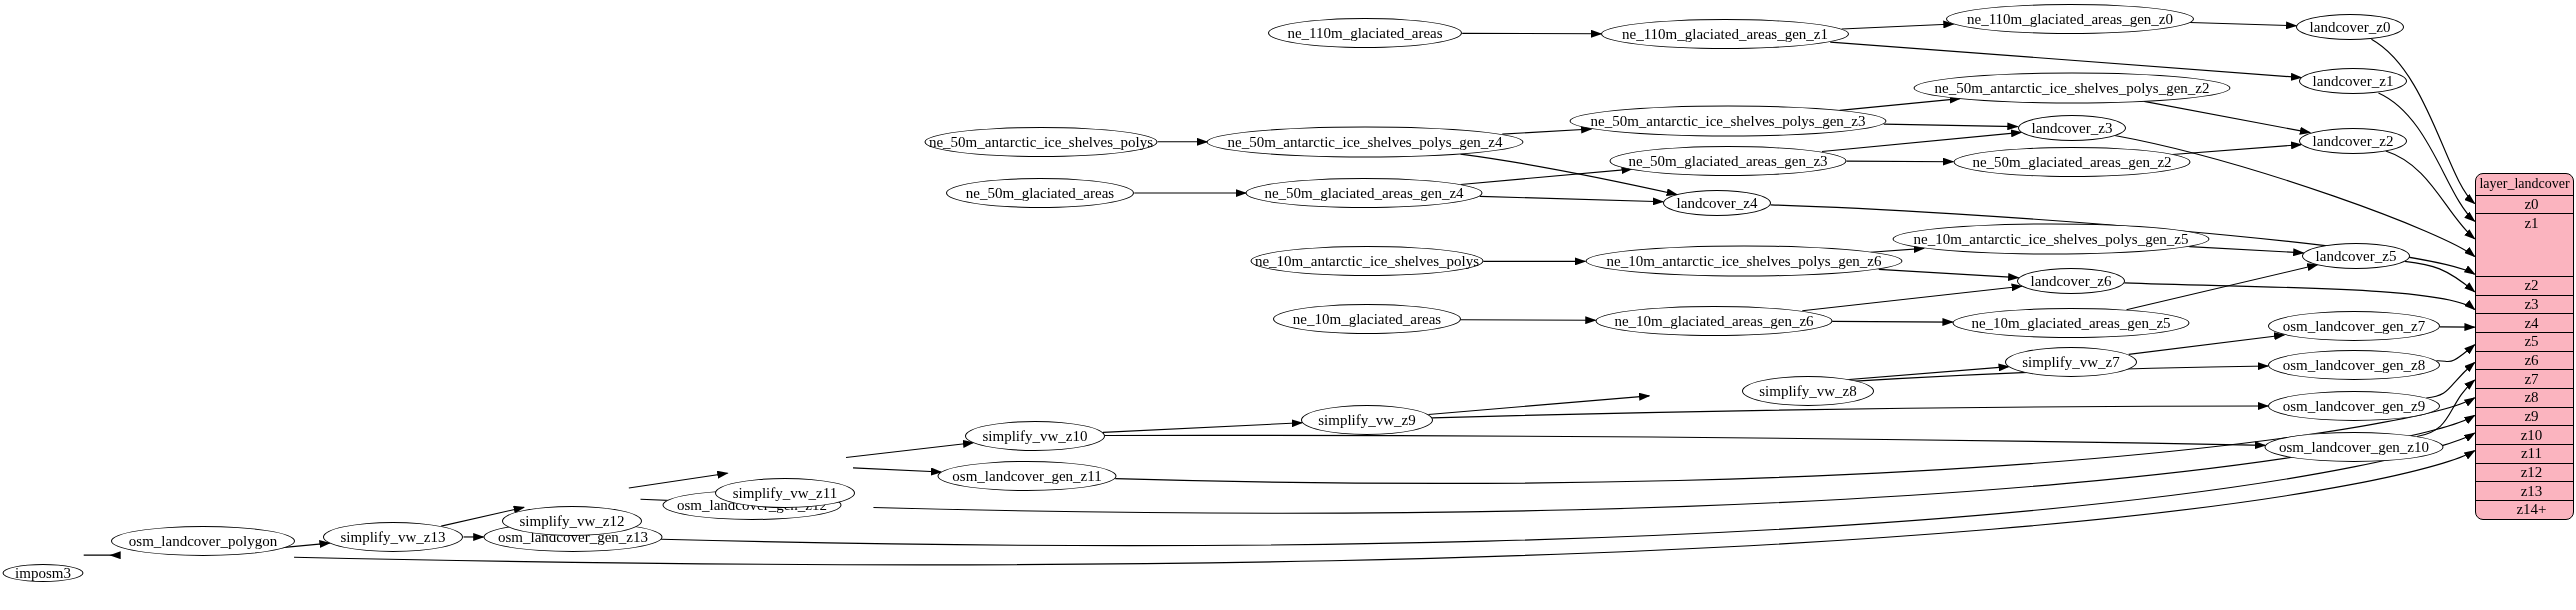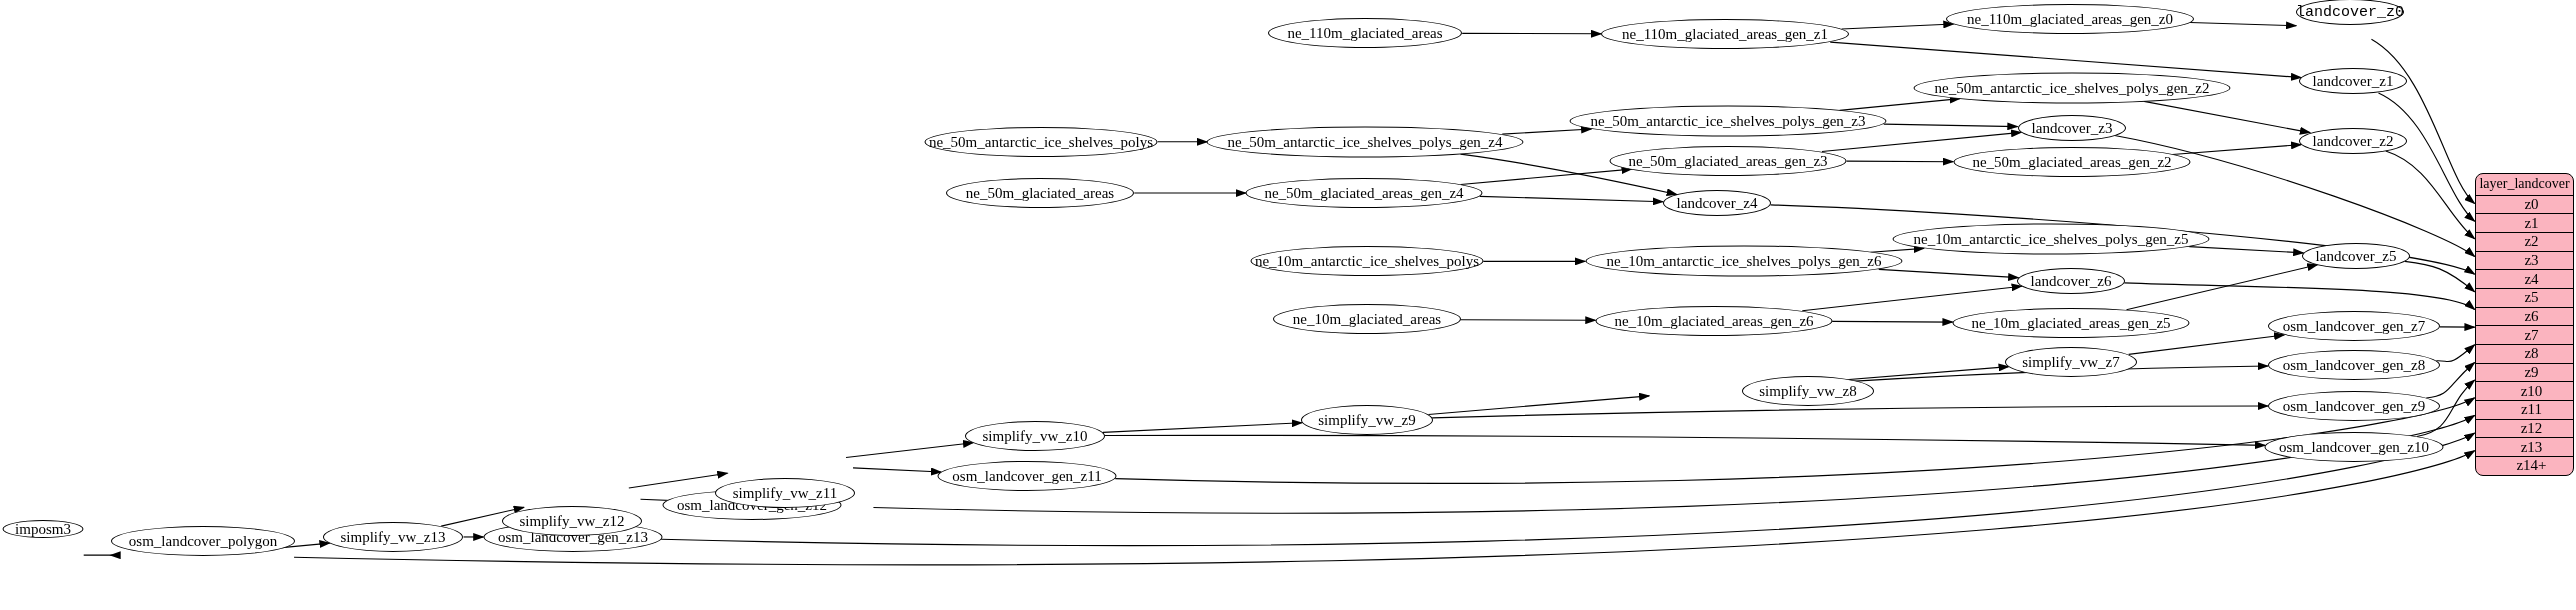--- a/index.html
+++ b/index.html
@@ -79,40 +79,40 @@
         <path d="M4260.925516943145,698.9155757961262 C4306.35,693.875 4296,678.5 4346,636.5" fill="none" stroke="#000000" stroke-width="2" marker-end="url(#arrow)"></path>
         <path d="M4244.660516920461,766.5565805132566 C4310.25,755.625 4296,709.5 4346,667.5" fill="none" stroke="#000000" stroke-width="2" marker-end="url(#arrow)"></path>
         <path d="M1958.6388228256897,840.4922483853748 C3446,883.7 4261,750.5 4346,698.5" fill="none" stroke="#000000" stroke-width="2" marker-end="url(#arrow)"></path>
         <path d="M1533.925847500559,891.2123041265271 C3446,943.2 4261,781.5 4346,729.5" fill="none" stroke="#000000" stroke-width="2" marker-end="url(#arrow)"></path>
         <path d="M1161.0871454485807,947.0462490488757 C3446,1006.66 4261,812.5 4346,760.5" fill="none" stroke="#000000" stroke-width="2" marker-end="url(#arrow)"></path>
         <path d="M516.4099289183185,978.633881884881 C3446,1045 4261,843.5 4346,791.5" fill="none" stroke="#000000" stroke-width="2" marker-end="url(#arrow)"></path>
       </g>
   </svg>
 
   <div id="nodes">
-      <div class="node" style="left: 43px; top: 529px; width: 81px; height: 18px;">imposm3</div>
+      <div class="node" style="left: 43px; top: 573px; width: 81px; height: 18px;">imposm3</div>
       <div class="node" style="left: 203px; top: 541px; width: 184px; height: 30px;">osm_landcover_polygon</div>
       <div class="node" style="left: 393px; top: 537px; width: 140px; height: 30px;">simplify_vw_z13</div>
       <div class="node" style="left: 573px; top: 537px; width: 179px; height: 30px;">osm_landcover_gen_z13</div>
       <div class="node" style="left: 572px; top: 497px; width: 140px; height: 30px; margin-top: 24px;">simplify_vw_z12</div>
       <div class="node" style="left: 752px; top: 505px; width: 179px; height: 30px;">osm_landcover_gen_z12</div>
       <div class="node" style="left: 785px; top: 465px; width: 140px; height: 30px; margin-top: 28px;">simplify_vw_z11</div>
       <div class="node" style="left: 1027px; top: 476px; width: 179px; height: 30px;">osm_landcover_gen_z11</div>
       <div class="node" style="left: 1035px; top: 436px; width: 140px; height: 30px;">simplify_vw_z10</div>
       <div class="node" style="left: 1367px; top: 420px; width: 132px; height: 30px;">simplify_vw_z9</div>
       <div class="node" style="left: 1808px; top: 391px; width: 132px; height: 30px;">simplify_vw_z8</div>
       <div class="node" style="left: 2071px; top: 362px; width: 132px; height: 30px;">simplify_vw_z7</div>
       <div class="node" style="left: 2354px; top: 447px; width: 179px; height: 30px;">osm_landcover_gen_z10</div>
       <div class="node" style="left: 2354px; top: 406px; width: 172px; height: 30px;">osm_landcover_gen_z9</div>
       <div class="node" style="left: 2354px; top: 365px; width: 172px; height: 30px;">osm_landcover_gen_z8</div>
       <div class="node" style="left: 2354px; top: 326px; width: 172px; height: 30px;">osm_landcover_gen_z7</div>
       <div class="node" style="left: 1365px; top: 33px; width: 194px; height: 30px;">ne_110m_glaciated_areas</div>
       <div class="node" style="left: 1725px; top: 34px; width: 248px; height: 30px;">ne_110m_glaciated_areas_gen_z1</div>
       <div class="node" style="left: 2070px; top: 19px; width: 248px; height: 30px;">ne_110m_glaciated_areas_gen_z0</div>
-      <div class="node" style="left: 2350px; top: 12px; width: 108px; height: 26px; font-family: Liberation Mono, monospace;">landcover_z0</div>
+      <div class="node" style="left: 2350px; top: 27px; width: 108px; height: 26px;">landcover_z0</div>
       <div class="node" style="left: 2353px; top: 81px; width: 108px; height: 26px;">landcover_z1</div>
       <div class="node" style="left: 1041px; top: 142px; width: 233px; height: 30px;">ne_50m_antarctic_ice_shelves_polys</div>
       <div class="node" style="left: 1365px; top: 142px; width: 317px; height: 31px; text-align: right;">ne_50m_antarctic_ice_shelves_polys_gen_z4</div>
       <div class="node" style="left: 1728px; top: 121px; width: 317px; height: 31px;">ne_50m_antarctic_ice_shelves_polys_gen_z3</div>
       <div class="node" style="left: 2072px; top: 88px; width: 317px; height: 31px;">ne_50m_antarctic_ice_shelves_polys_gen_z2</div>
       <div class="node" style="left: 2072px; top: 128px; width: 108px; height: 26px;">landcover_z3</div>
       <div class="node" style="left: 2353px; top: 141px; width: 108px; height: 26px;">landcover_z2</div>
       <div class="node" style="left: 1040px; top: 193px; width: 188px; height: 30px;">ne_50m_glaciated_areas</div>
       <div class="node" style="left: 1364px; top: 193px; width: 237px; height: 30px;">ne_50m_glaciated_areas_gen_z4</div>
       <div class="node" style="left: 1728px; top: 161px; width: 237px; height: 30px;">ne_50m_glaciated_areas_gen_z3</div>
@@ -126,21 +126,21 @@
       <div class="node" style="left: 1367px; top: 319px; width: 188px; height: 30px;">ne_10m_glaciated_areas</div>
       <div class="node" style="left: 1714px; top: 321px; width: 237px; height: 30px;">ne_10m_glaciated_areas_gen_z6</div>
       <div class="node" style="left: 2071px; top: 323px; width: 237px; height: 30px;">ne_10m_glaciated_areas_gen_z5</div>
     </div>
 
   <div class="dbtable" id="layer-table" style="left: 2475px; top: 173px; width: 99px; background: rgb(251, 180, 191);">
     <div class="hdr" style="height: 20.5px;">layer_landcover</div>
     <div id="table-rows">
         <div class="row" style="height: 17.7px;">z0</div>
         <div class="row" style="height: 17.7px;">z1</div>
-        <div class="row" style="height: 17.7px;">z2</div>
+        <div class="row" style="height: 17.7px; margin-top: 44px;">z2</div>
         <div class="row" style="height: 17.7px;">z3</div>
         <div class="row" style="height: 17.7px;">z4</div>
         <div class="row" style="height: 17.7px;">z5</div>
         <div class="row" style="height: 17.7px; font-family: Liberation Serif, serif;">z6</div>
         <div class="row" style="height: 17.7px;">z7</div>
         <div class="row" style="height: 17.7px;">z8</div>
         <div class="row" style="height: 17.7px;">z9</div>
         <div class="row" style="height: 17.7px;">z10</div>
         <div class="row" style="height: 17.7px;">z11</div>
         <div class="row" style="height: 17.7px;">z12</div>

